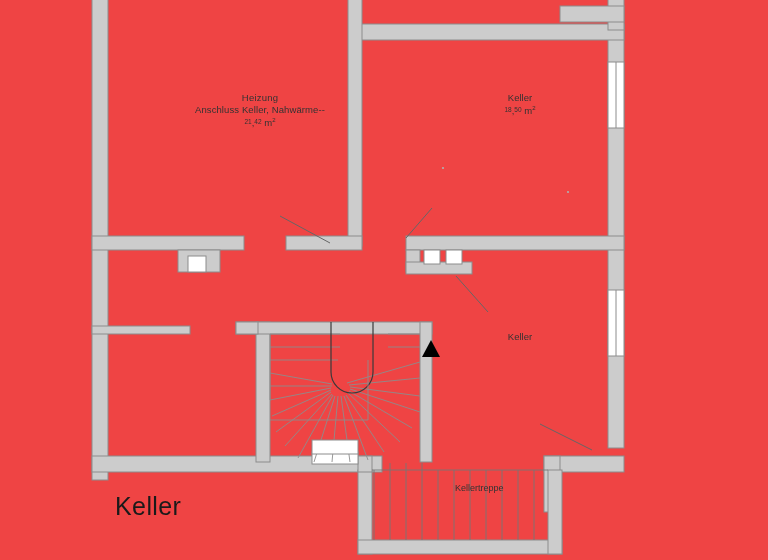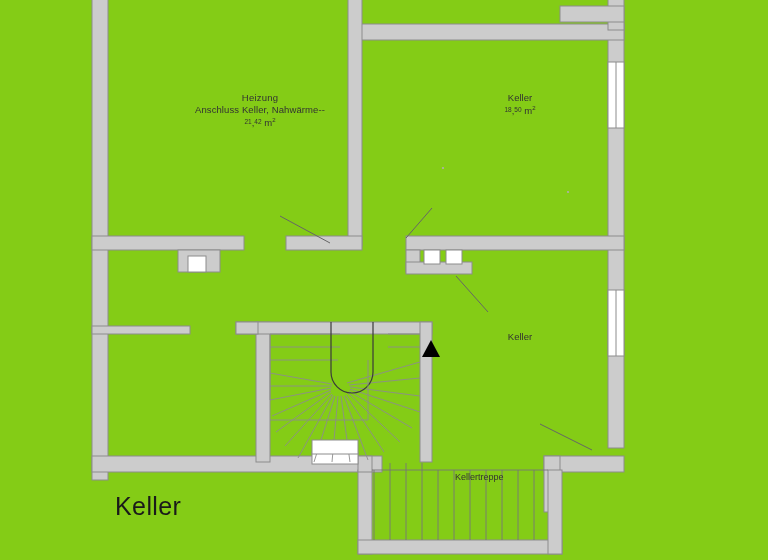--- a/index.html
+++ b/index.html
@@ -10,21 +10,21 @@
   body {
     width: 768px;
     height: 560px;
     overflow: hidden;
     font-family: "Liberation Sans", sans-serif;
   }
   #plan-root {
     position: relative;
     width: 768px;
     height: 560px;
-    background: #84cc16;
+    background: #ef4444;
   }
   svg#floorplan {
     position: absolute;
     left: 0;
     top: 0;
     width: 768px;
     height: 560px;
     display: block;
   }
   .wall {
@@ -110,21 +110,21 @@
     line-height: 11px;
   }
   #keller2-block {
     left: 480px;
     top: 331px;
     width: 80px;
     font-size: 9.5px;
   }
   #kellertreppe-block {
     left: 455px;
-    top: 472px;
+    top: 483px;
     width: 110px;
     font-size: 9px;
     text-align: left;
   }
 </style>
 </head>
 <body>
 
 <div id="plan-root">
 

